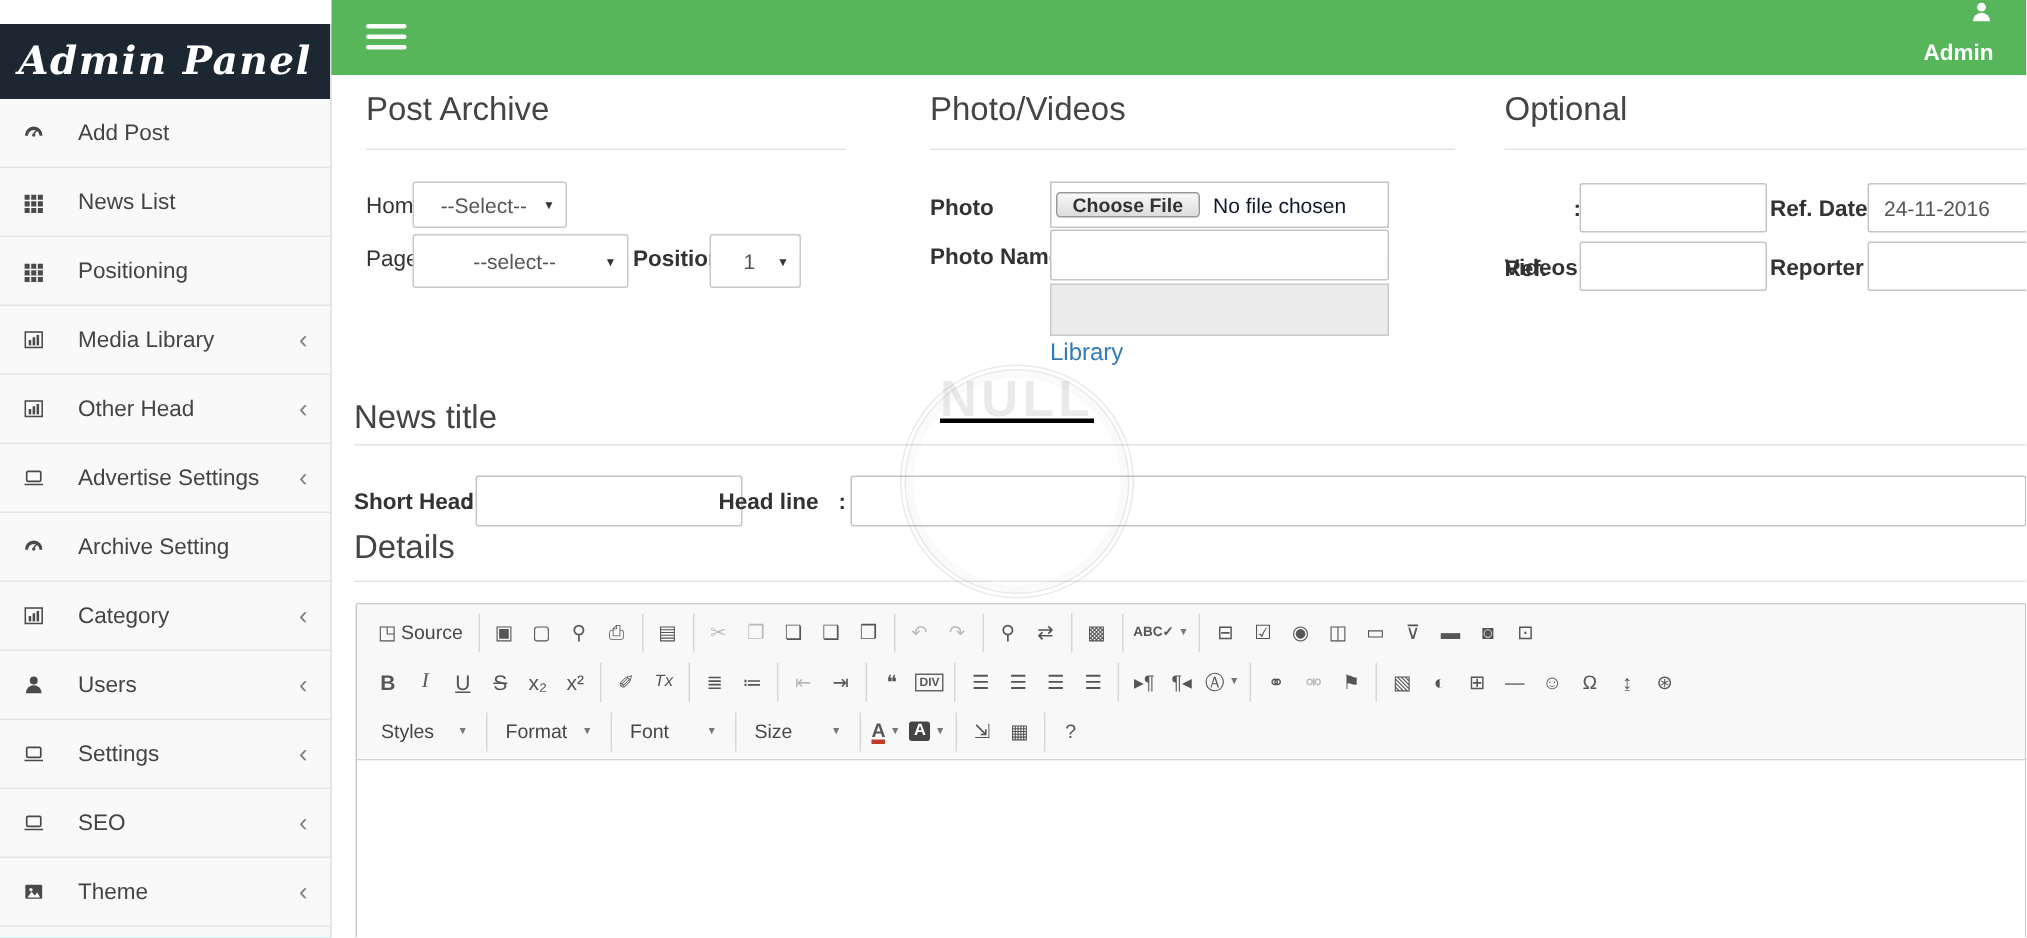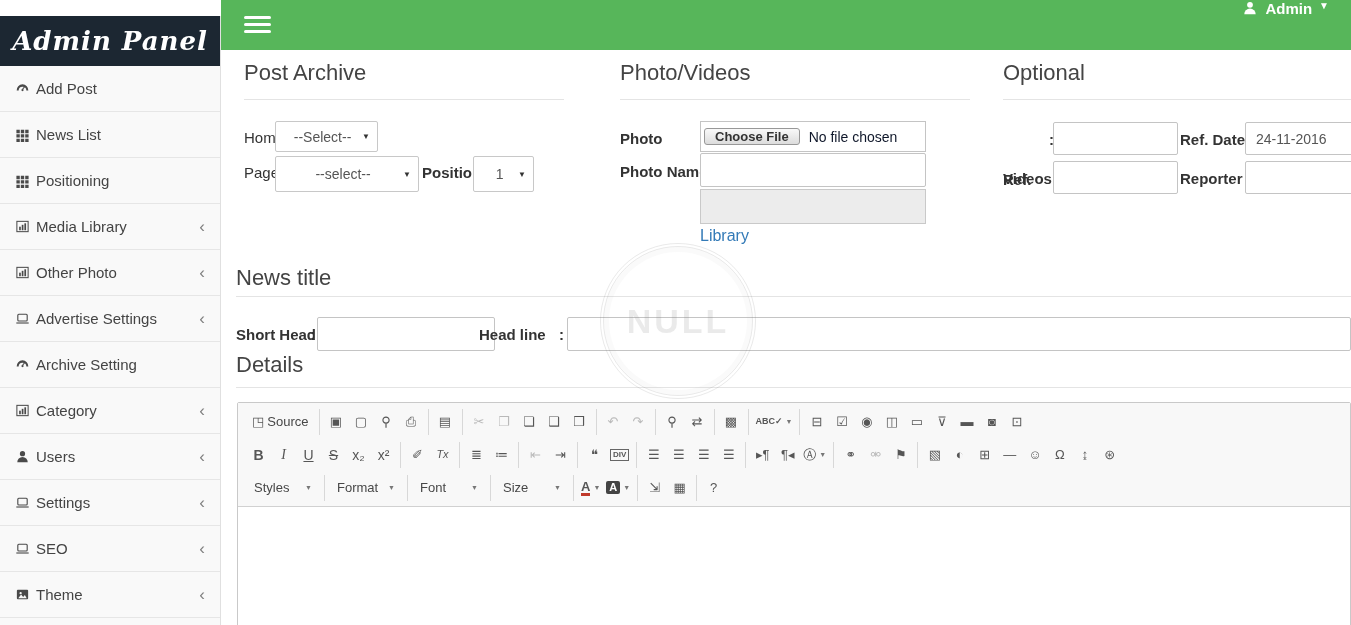--- a/index.html
+++ b/index.html
@@ -9,33 +9,33 @@
   html,body{width:1351px;height:625px;overflow:hidden;background:#fff;
     font-family:"Liberation Sans",sans-serif;}
   #app{position:relative;width:1351px;height:625px;background:#fff;overflow:hidden;}
 
   
   .sidebar{position:absolute;left:0;top:16px;width:221px;height:625px;background:#14b8a6;
     border-right:1px solid #e0e0e0;overflow:hidden;}
   .brand{height:50px;background:var(--dark);color:#fff;display:flex;align-items:center;
     justify-content:center;font-family:"DejaVu Serif",serif;font-style:italic;
     font-weight:bold;font-size:26px;letter-spacing:1px;}
-  .side-item{height:46px;display:flex;align-items:center;gap:5px;padding:0 15px;
+  .side-item{height:46px;display:flex;align-items:center;gap:21px;padding:0 15px;
     border-bottom:1px solid #e6e6e6;color:#444;font-size:15px;cursor:pointer;background:#f9f9f9;}
   .side-icon{width:16px;height:16px;display:inline-flex;color:#4a4a4a;}
   .side-icon svg{width:15px;height:15px;fill:currentColor;}
   .side-label{flex:1;}
   .side-chev{color:#808080;font-size:17px;line-height:1;}
 
   
   .navbar{position:absolute;left:221px;top:0;width:1130px;height:50px;background:var(--green);}
   .hamburger{position:absolute;left:23px;top:16px;width:27px;height:18px;cursor:pointer;}
   .hamburger span{display:block;height:3px;background:#fff;border-radius:2px;margin-bottom:4px;}
-  .nav-user{position:absolute;right:22px;top:0;height:50px;display:flex;align-items:flex-start;
-    gap:7px;color:#fff;font-weight:bold;font-size:15px;cursor:pointer;}
+  .nav-user{position:absolute;right:22px;top:0;height:50px;display:flex;align-items:flex-end;
+    gap:7px;color:#fff;font-weight:bold;font-size:15px;cursor:pointer;flex-direction:column;}
   .nav-user svg{width:16px;height:16px;fill:#fff;}
   .nav-caret{font-size:10px;}
 
   
   .content{position:absolute;left:221px;top:50px;width:1130px;height:575px;background:#fff;overflow:hidden;}
   .h2{position:absolute;font-size:22px;color:#444;font-weight:400;line-height:1.2;}
   .rule{position:absolute;height:1px;background:#e4e4e4;}
   .lbl{position:absolute;font-size:15px;color:#333;white-space:nowrap;}
   .lbl.b{font-weight:bold;}
   .sel{position:absolute;border:1px solid #c8c8c8;background:#fff;display:flex;align-items:center;
@@ -47,22 +47,22 @@
   .filebox{position:absolute;border:1px solid #c4c4c4;background:#fff;display:flex;
     align-items:center;gap:9px;padding:2px 3px;cursor:pointer;}
   .choose{border:1px solid #989898;background:linear-gradient(#f9f9f9,#dcdcdc);
     border-radius:3px;font-size:13px;font-weight:bold;color:#333;padding:0 10px;white-space:nowrap;}
   .file-status{font-size:14px;color:#0f172a;white-space:nowrap;}
   .graybox{position:absolute;background:#ececec;border:1px solid #c9c9c9;}
   .link{position:absolute;color:var(--blue);font-size:16px;cursor:pointer;}
 
   
   .watermark{position:absolute;left:379px;top:193px;width:156px;height:156px;border-radius:50%;
-    border:4px double rgba(120,120,120,.16);display:flex;align-items:center;justify-content:center;
-    pointer-events:none;z-index:5;box-shadow:inset 0 0 0 5px rgba(150,150,150,.05);}
+    border:4px double rgba(120,120,120,.16);display:flex;align-items:flex-start;justify-content:center;
+    pointer-events:none;z-index:5;box-shadow:inset 0 0 0 5px rgba(150,150,150,.05);text-decoration:underline;}
   .watermark span{color:rgba(140,140,140,.18);font-size:34px;font-weight:bold;letter-spacing:3px;}
 
   
   .editor{position:absolute;left:16px;top:352px;width:1114px;height:290px;
     border:1px solid #c9c9c9;border-radius:2px;background:#fff;}
   .toolbar{background:#f8f8f8;border-bottom:1px solid #d1d1d1;padding:2px 4px;}
   .tb-row{display:flex;align-items:center;height:33px;white-space:nowrap;}
   .tb-group{display:inline-flex;align-items:center;padding:0 4px;border-right:1px solid #d8d8d8;height:26px;}
   .tb-row .tb-group:last-child{border-right:none;}
   .tb-btn{display:inline-flex;align-items:center;justify-content:center;min-width:23px;height:24px;
@@ -134,21 +134,21 @@
         </div>
         <div class="side-item">
           <span class="side-icon">
             <svg viewBox="0 0 16 16">
               <rect x="2" y="2.5" width="12" height="11" fill="none" stroke="currentColor" stroke-width="1.1"></rect>
               <rect x="4.4" y="8.2" width="1.8" height="3.8"></rect>
               <rect x="7.2" y="6.2" width="1.8" height="5.8"></rect>
               <rect x="10" y="4.6" width="1.8" height="7.4"></rect>
             </svg>
           </span>
-          <span class="side-label">Other Photo</span>
+          <span class="side-label">Other Head</span>
           <span class="side-chev">‹</span>
         </div>
         <div class="side-item">
           <span class="side-icon">
             <svg viewBox="0 0 16 16">
               <rect x="3" y="3.4" width="10" height="7.2" rx="1" fill="none" stroke="currentColor" stroke-width="1.2"></rect>
               <path d="M1.4 12.2h13.2v1.2H1.4z"></path>
             </svg>
           </span>
           <span class="side-label">Advertise Settings</span>

